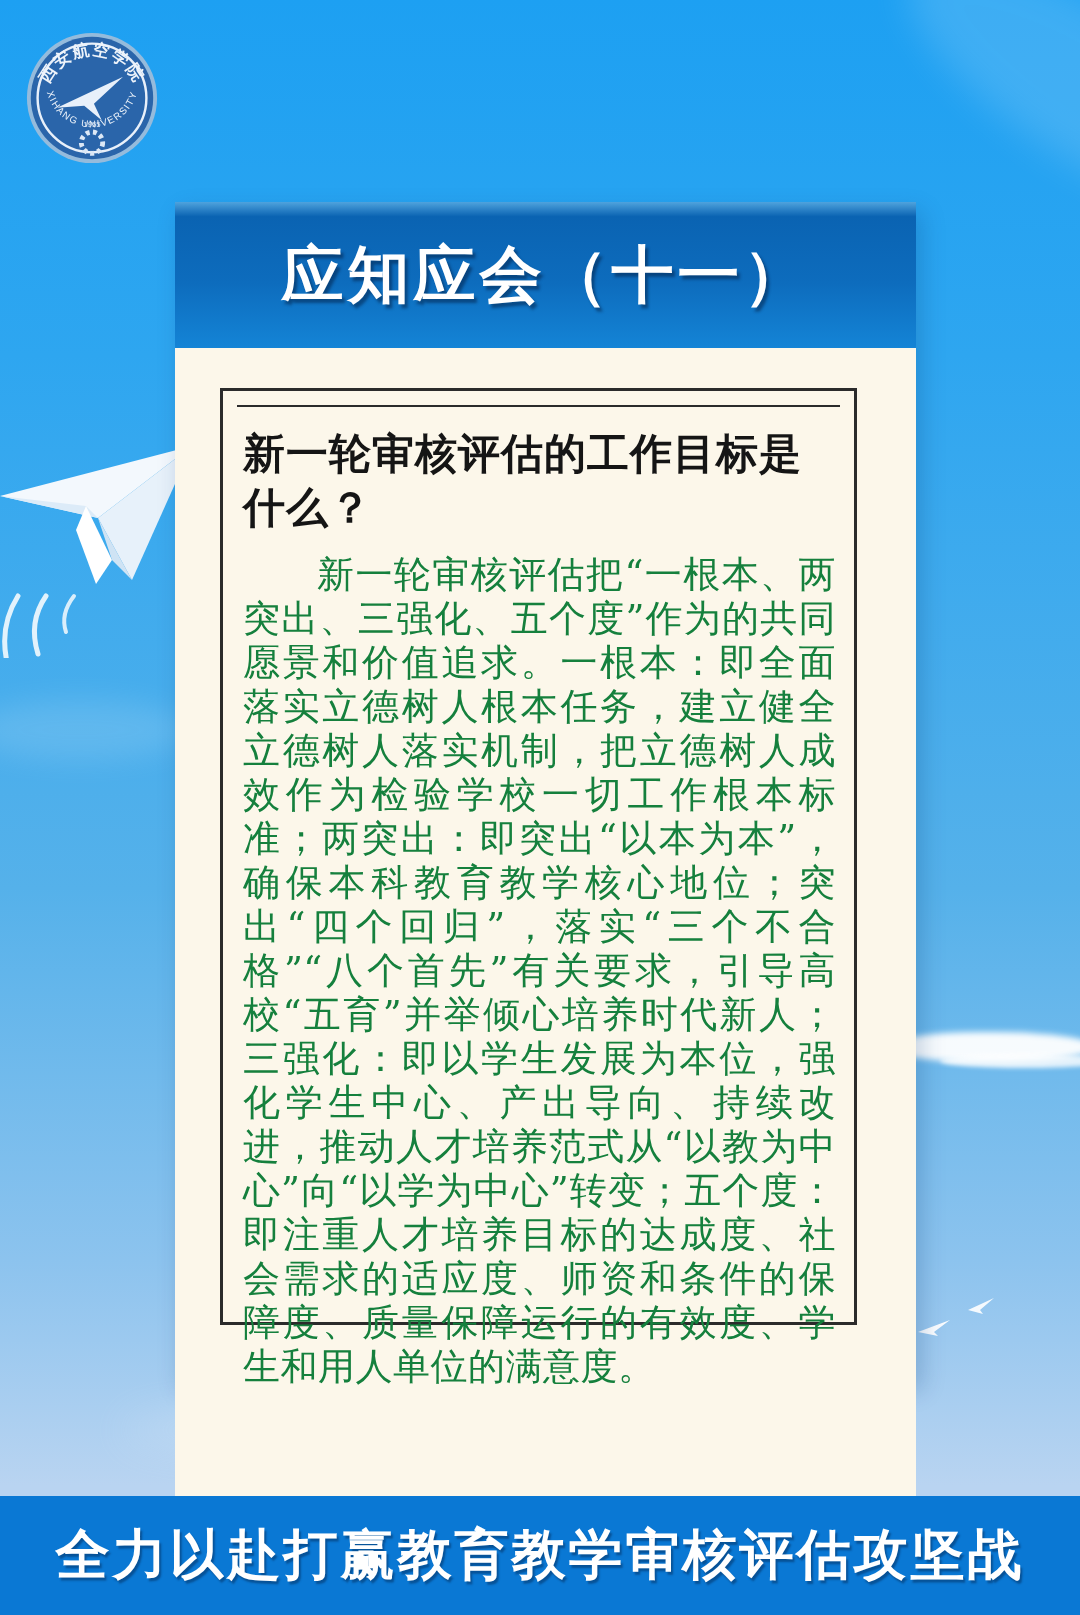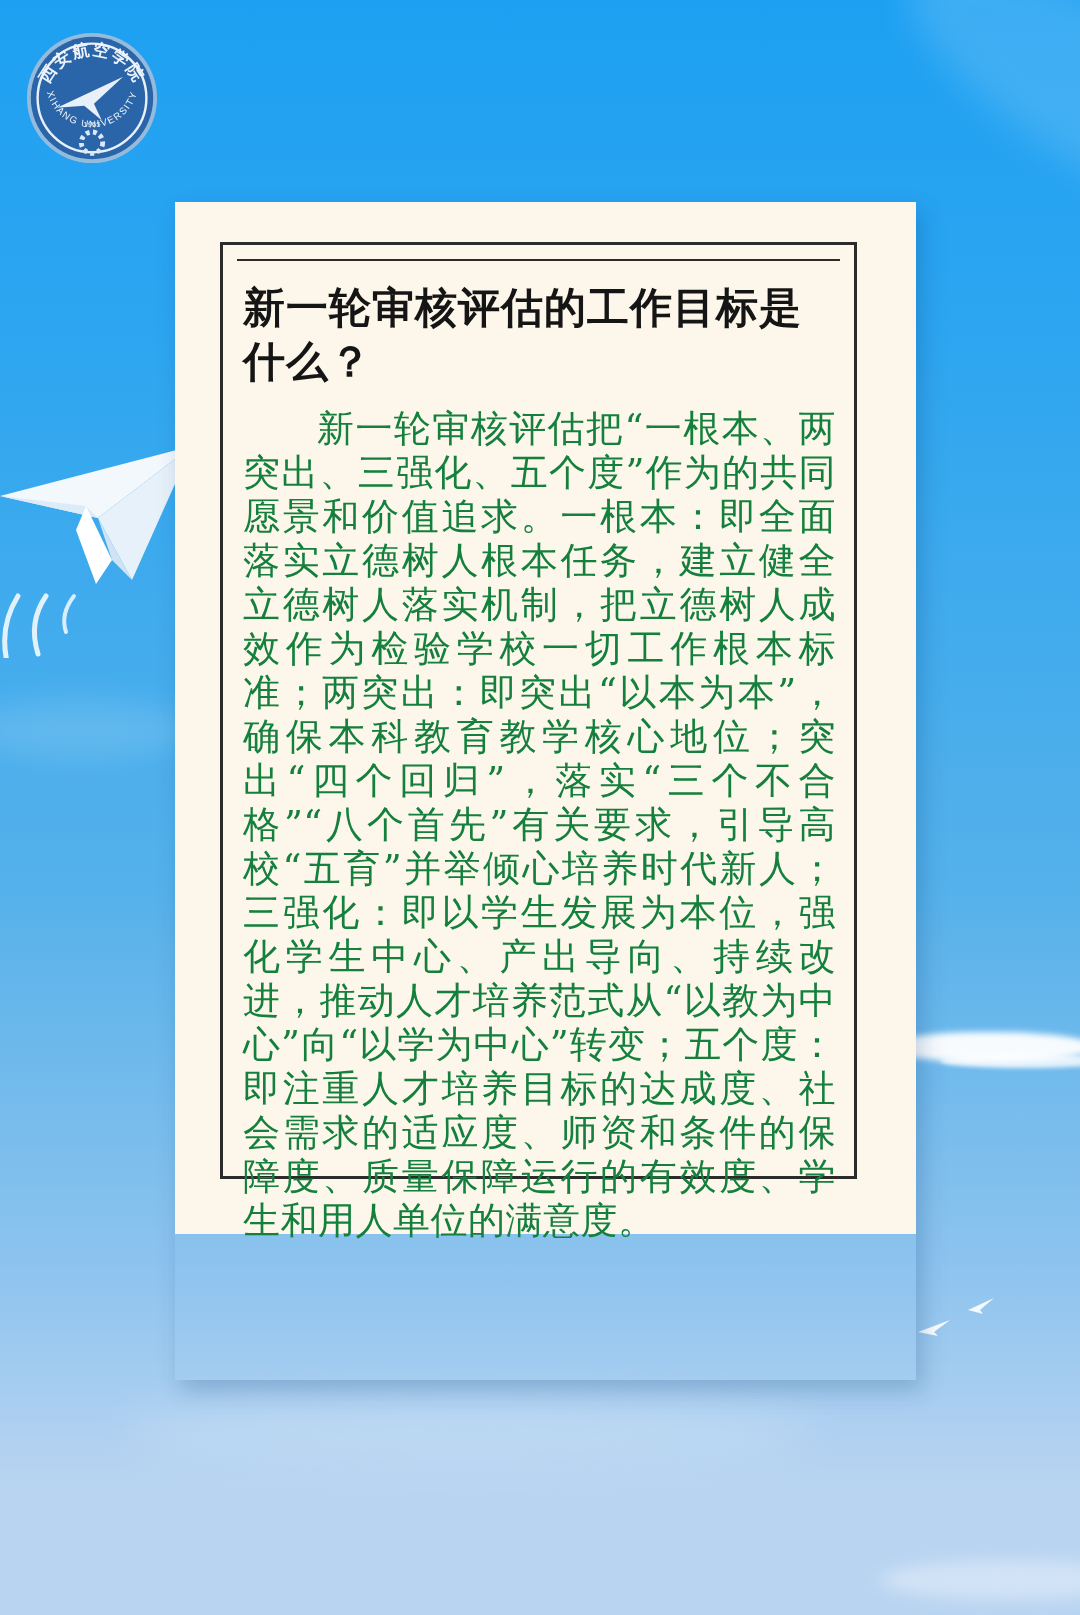--- a/index.html
+++ b/index.html
@@ -54,21 +54,21 @@
   .card-header{
     position:relative;height:146px;
     background:linear-gradient(180deg,#4fa3dd 0%,var(--banner-blue-dark,#0a63b2) 10%,#0d6cbd 55%,var(--banner-blue-light,#1484d6) 100%);
     display:flex;align-items:center;justify-content:center;
   }
   .banner-text{
     color:#ffffff;font-size:62px;font-weight:800;letter-spacing:4px;
     text-shadow:3px 4px 3px rgba(0,20,50,.45);white-space:nowrap;
   }
   .card-body{
-    position:relative;height:1032px;
+    position:relative;height:1176px;
     background:var(--card-cream,#fcf7ea);
   }
   .inner-box{
     position:absolute;left:45px;top:40px;width:637px;height:937px;
     border:3px solid var(--box-border,#2b2b2b);
     box-sizing:border-box;
   }
   .inner-rule{
     position:absolute;left:14px;right:14px;top:14px;height:2px;
     background:var(--box-border,#2b2b2b);
@@ -142,23 +142,29 @@
   </svg>
 
   <svg class="bird bird-1" viewBox="0 0 36 22">
     <polygon points="2,16 34,4 18,16 22,20" fill="#ffffff" opacity="0.95"></polygon>
   </svg>
   <svg class="bird bird-2" viewBox="0 0 30 20">
     <polygon points="2,14 28,2 14,14 17,18" fill="#ffffff" opacity="0.9"></polygon>
   </svg>
 
   <div class="card">
+    <div class="card-header">
+      <div class="banner-text">应知应会（十一）</div>
+    </div>
     <div class="card-body">
       <div class="inner-box">
         <div class="inner-rule"></div>
         <div class="question">新一轮审核评估的工作目标是什么？</div>
         <div class="answer">新一轮审核评估把“一根本、两突出、三强化、五个度”作为的共同愿景和价值追求。一根本：即全面落实立德树人根本任务，建立健全立德树人落实机制，把立德树人成效作为检验学校一切工作根本标准；两突出：即突出“以本为本”，确保本科教育教学核心地位；突出“四个回归”，落实“三个不合格”“八个首先”有关要求，引导高校“五育”并举倾心培养时代新人；三强化：即以学生发展为本位，强化学生中心、产出导向、持续改进，推动人才培养范式从“以教为中心”向“以学为中心”转变；五个度：即注重人才培养目标的达成度、社会需求的适应度、师资和条件的保障度、质量保障运行的有效度、学生和用人单位的满意度。</div>
       </div>
     </div>
   </div>
 
+  <div class="footer">
+    <div class="slogan">全力以赴打赢教育教学审核评估攻坚战</div>
+  </div>
 
 </div>
 
 </body></html>

